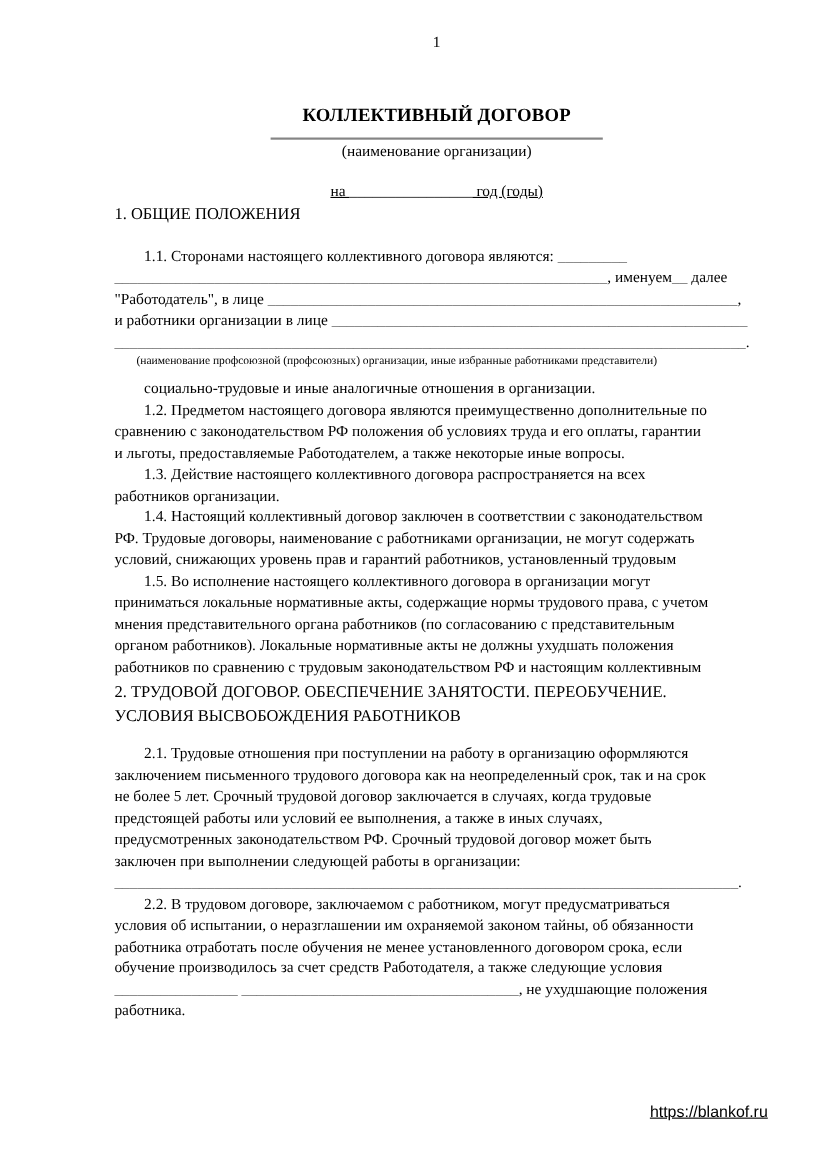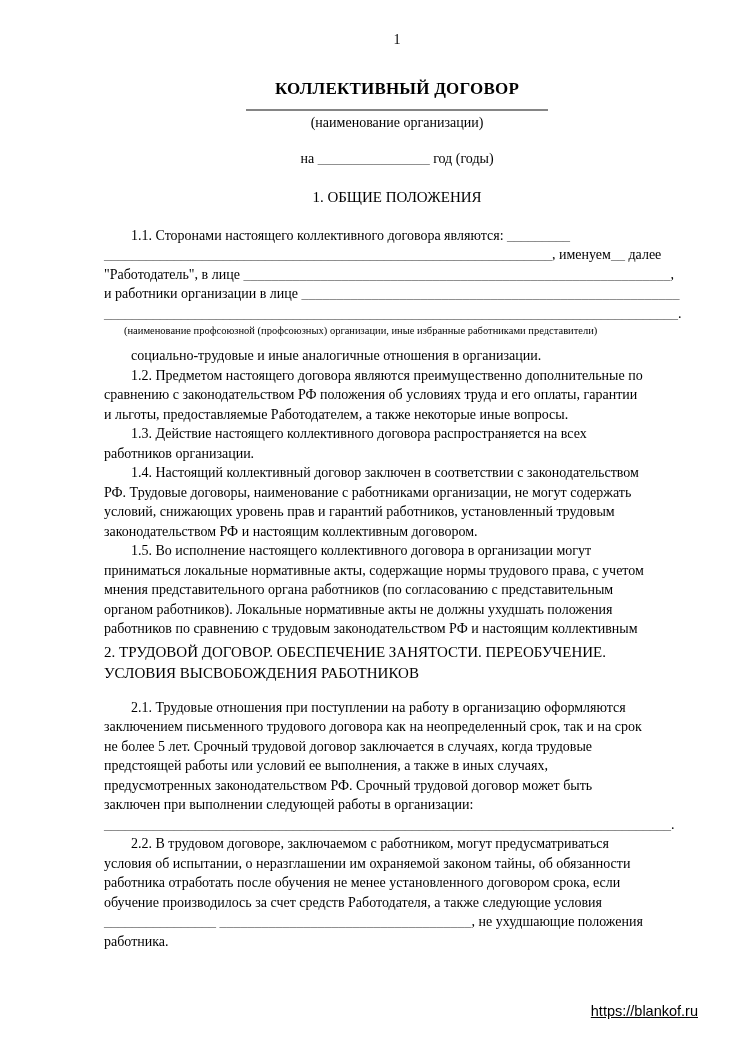--- a/index.html
+++ b/index.html
@@ -16,38 +16,37 @@
     line-height: 19.5px;
   }
   .content {
     position: absolute;
     left: 104px;
     top: 0;
     width: 586px;
   }
   .page-number { margin-top: 30px; text-align: center; }
   .doc-title {
-    margin-top: 28px;
+    margin-top: 44px;
     text-align: center;
     font-size: 17px;
     font-weight: bold;
     line-height: 22px;
     letter-spacing: 0.2px;
   }
   .org-line {
     width: 302px;
     margin: 9px auto 0 auto;
     height: 0;
     border-bottom: 2px solid #858585;
   }
   .org-caption { margin-top: 2px; text-align: center; }
-  .period-line { margin-top: 17px; text-align: center; }
+  .period-line { margin-top: 17px; text-align: center; text-decoration: underline; }
   .section-heading {
-    margin-top: 18px;
-    text-align: center;
+    text-align: left;
     font-size: 15px;
     line-height: 20px;
   }
   .form-block { margin-top: 19px; }
   .line { white-space: nowrap; }
   .para .line:first-child,
   .form-block .line:first-child { text-indent: 27px; }
   .small-caption {
     font-size: 10.5px;
     line-height: 12px;
@@ -107,21 +106,20 @@
         <div class="line"><span>и льготы, предоставляемые Работодателем, а также некоторые иные вопросы.</span></div>
       </div>
     <div class="para">
         <div class="line"><span>1.3. Действие настоящего коллективного договора распространяется на всех</span></div>
         <div class="line"><span>работников организации.</span></div>
       </div>
     <div class="para">
         <div class="line"><span>1.4. Настоящий коллективный договор заключен в соответствии с законодательством</span></div>
         <div class="line"><span>РФ. Трудовые договоры, наименование с работниками организации, не могут содержать</span></div>
         <div class="line"><span>условий, снижающих уровень прав и гарантий работников, установленный трудовым</span></div>
-        <div class="line"><span>законодательством РФ и настоящим коллективным договором.</span></div>
       </div>
     <div class="para">
         <div class="line"><span>1.5. Во исполнение настоящего коллективного договора в организации могут</span></div>
         <div class="line"><span>приниматься локальные нормативные акты, содержащие нормы трудового права, с учетом</span></div>
         <div class="line"><span>мнения представительного органа работников (по согласованию с представительным</span></div>
         <div class="line"><span>органом работников). Локальные нормативные акты не должны ухудшать положения</span></div>
         <div class="line"><span>работников по сравнению с трудовым законодательством РФ и настоящим коллективным</span></div>
       </div>
 
     <div class="heading2">

